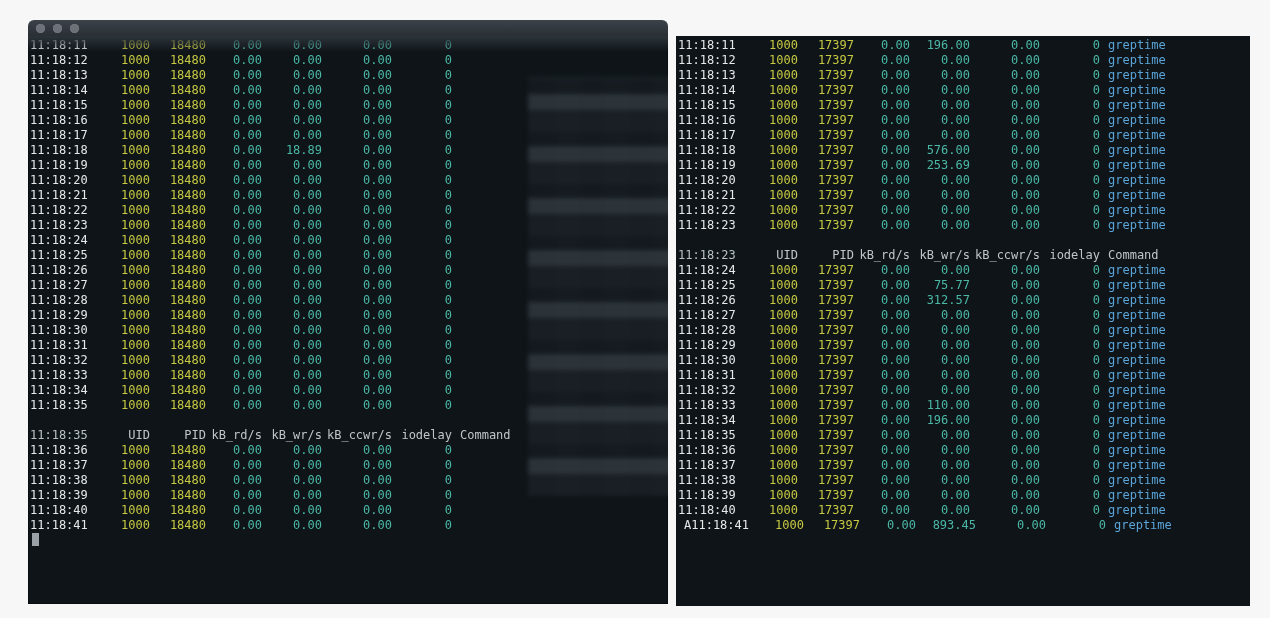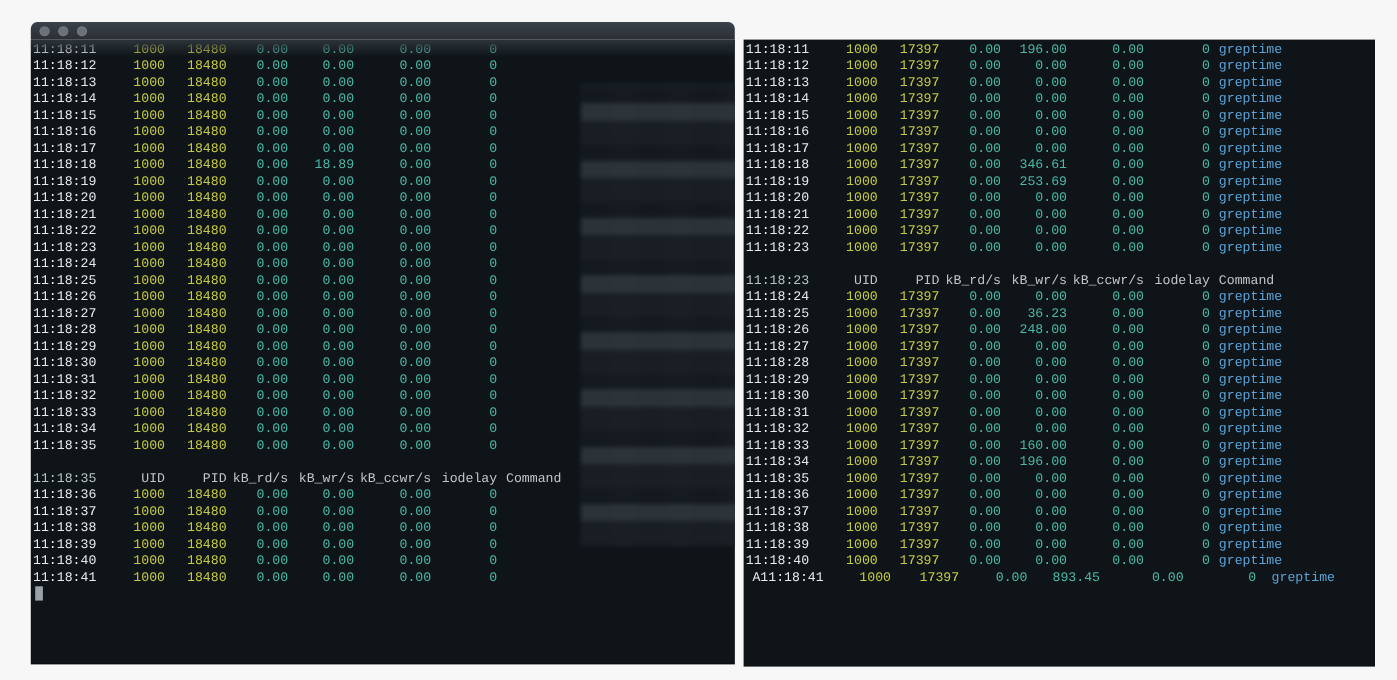--- a/index.html
+++ b/index.html
@@ -33,21 +33,21 @@
     width: 640px;
     height: 568px;
     box-shadow: inset 0 0 0 1px rgba(0,0,0,0.3);
   }
   .pane.right {
     left: 676px;
     top: 36px;
     width: 574px;
     height: 570px;
   }
-  .rows { padding: 2px 4px 2px 2px; font-family: Liberation Mono, monospace; }
+  .rows { padding: 2px 4px 2px 2px; }
   .row {
     display: flex;
     white-space: pre;
     height: 15px;
   }
   .hdr { color: #b9c2c6; }
   .col { text-align: right; }
   .c-time  { width: 64px; text-align: left; }
   .c-uid   { width: 56px; color: #c6c942; }
   .c-pid   { width: 56px; color: #c6c942; }
@@ -161,42 +161,42 @@
 
   <div class="pane right">
     <div class="rows" id="right-rows">
         <div class="row"><span class="col c-time">11:18:11</span><span class="col c-uid">1000</span><span class="col c-pid">17397</span><span class="col c-rd">0.00</span><span class="col c-wr">196.00</span><span class="col c-ccwr">0.00</span><span class="col c-delay">0</span><span class="col c-cmd">greptime</span></div>
         <div class="row"><span class="col c-time">11:18:12</span><span class="col c-uid">1000</span><span class="col c-pid">17397</span><span class="col c-rd">0.00</span><span class="col c-wr">0.00</span><span class="col c-ccwr">0.00</span><span class="col c-delay">0</span><span class="col c-cmd">greptime</span></div>
         <div class="row"><span class="col c-time">11:18:13</span><span class="col c-uid">1000</span><span class="col c-pid">17397</span><span class="col c-rd">0.00</span><span class="col c-wr">0.00</span><span class="col c-ccwr">0.00</span><span class="col c-delay">0</span><span class="col c-cmd">greptime</span></div>
         <div class="row"><span class="col c-time">11:18:14</span><span class="col c-uid">1000</span><span class="col c-pid">17397</span><span class="col c-rd">0.00</span><span class="col c-wr">0.00</span><span class="col c-ccwr">0.00</span><span class="col c-delay">0</span><span class="col c-cmd">greptime</span></div>
         <div class="row"><span class="col c-time">11:18:15</span><span class="col c-uid">1000</span><span class="col c-pid">17397</span><span class="col c-rd">0.00</span><span class="col c-wr">0.00</span><span class="col c-ccwr">0.00</span><span class="col c-delay">0</span><span class="col c-cmd">greptime</span></div>
         <div class="row"><span class="col c-time">11:18:16</span><span class="col c-uid">1000</span><span class="col c-pid">17397</span><span class="col c-rd">0.00</span><span class="col c-wr">0.00</span><span class="col c-ccwr">0.00</span><span class="col c-delay">0</span><span class="col c-cmd">greptime</span></div>
         <div class="row"><span class="col c-time">11:18:17</span><span class="col c-uid">1000</span><span class="col c-pid">17397</span><span class="col c-rd">0.00</span><span class="col c-wr">0.00</span><span class="col c-ccwr">0.00</span><span class="col c-delay">0</span><span class="col c-cmd">greptime</span></div>
-        <div class="row"><span class="col c-time">11:18:18</span><span class="col c-uid">1000</span><span class="col c-pid">17397</span><span class="col c-rd">0.00</span><span class="col c-wr">346.61</span><span class="col c-ccwr">0.00</span><span class="col c-delay">0</span><span class="col c-cmd">greptime</span></div>
+        <div class="row"><span class="col c-time">11:18:18</span><span class="col c-uid">1000</span><span class="col c-pid">17397</span><span class="col c-rd">0.00</span><span class="col c-wr">576.00</span><span class="col c-ccwr">0.00</span><span class="col c-delay">0</span><span class="col c-cmd">greptime</span></div>
         <div class="row"><span class="col c-time">11:18:19</span><span class="col c-uid">1000</span><span class="col c-pid">17397</span><span class="col c-rd">0.00</span><span class="col c-wr">253.69</span><span class="col c-ccwr">0.00</span><span class="col c-delay">0</span><span class="col c-cmd">greptime</span></div>
         <div class="row"><span class="col c-time">11:18:20</span><span class="col c-uid">1000</span><span class="col c-pid">17397</span><span class="col c-rd">0.00</span><span class="col c-wr">0.00</span><span class="col c-ccwr">0.00</span><span class="col c-delay">0</span><span class="col c-cmd">greptime</span></div>
         <div class="row"><span class="col c-time">11:18:21</span><span class="col c-uid">1000</span><span class="col c-pid">17397</span><span class="col c-rd">0.00</span><span class="col c-wr">0.00</span><span class="col c-ccwr">0.00</span><span class="col c-delay">0</span><span class="col c-cmd">greptime</span></div>
         <div class="row"><span class="col c-time">11:18:22</span><span class="col c-uid">1000</span><span class="col c-pid">17397</span><span class="col c-rd">0.00</span><span class="col c-wr">0.00</span><span class="col c-ccwr">0.00</span><span class="col c-delay">0</span><span class="col c-cmd">greptime</span></div>
         <div class="row"><span class="col c-time">11:18:23</span><span class="col c-uid">1000</span><span class="col c-pid">17397</span><span class="col c-rd">0.00</span><span class="col c-wr">0.00</span><span class="col c-ccwr">0.00</span><span class="col c-delay">0</span><span class="col c-cmd">greptime</span></div>
         <div class="blank"></div>
         <div class="row hdr"><span class="col c-time">11:18:23</span><span class="col c-uid">UID</span><span class="col c-pid">PID</span><span class="col c-rd">kB_rd/s</span><span class="col c-wr">kB_wr/s</span><span class="col c-ccwr">kB_ccwr/s</span><span class="col c-delay">iodelay</span><span class="col c-cmd">Command</span></div>
         <div class="row"><span class="col c-time">11:18:24</span><span class="col c-uid">1000</span><span class="col c-pid">17397</span><span class="col c-rd">0.00</span><span class="col c-wr">0.00</span><span class="col c-ccwr">0.00</span><span class="col c-delay">0</span><span class="col c-cmd">greptime</span></div>
-        <div class="row"><span class="col c-time">11:18:25</span><span class="col c-uid">1000</span><span class="col c-pid">17397</span><span class="col c-rd">0.00</span><span class="col c-wr">36.23</span><span class="col c-ccwr">0.00</span><span class="col c-delay">0</span><span class="col c-cmd">greptime</span></div>
-        <div class="row"><span class="col c-time">11:18:26</span><span class="col c-uid">1000</span><span class="col c-pid">17397</span><span class="col c-rd">0.00</span><span class="col c-wr">248.00</span><span class="col c-ccwr">0.00</span><span class="col c-delay">0</span><span class="col c-cmd">greptime</span></div>
+        <div class="row"><span class="col c-time">11:18:25</span><span class="col c-uid">1000</span><span class="col c-pid">17397</span><span class="col c-rd">0.00</span><span class="col c-wr">75.77</span><span class="col c-ccwr">0.00</span><span class="col c-delay">0</span><span class="col c-cmd">greptime</span></div>
+        <div class="row"><span class="col c-time">11:18:26</span><span class="col c-uid">1000</span><span class="col c-pid">17397</span><span class="col c-rd">0.00</span><span class="col c-wr">312.57</span><span class="col c-ccwr">0.00</span><span class="col c-delay">0</span><span class="col c-cmd">greptime</span></div>
         <div class="row"><span class="col c-time">11:18:27</span><span class="col c-uid">1000</span><span class="col c-pid">17397</span><span class="col c-rd">0.00</span><span class="col c-wr">0.00</span><span class="col c-ccwr">0.00</span><span class="col c-delay">0</span><span class="col c-cmd">greptime</span></div>
         <div class="row"><span class="col c-time">11:18:28</span><span class="col c-uid">1000</span><span class="col c-pid">17397</span><span class="col c-rd">0.00</span><span class="col c-wr">0.00</span><span class="col c-ccwr">0.00</span><span class="col c-delay">0</span><span class="col c-cmd">greptime</span></div>
         <div class="row"><span class="col c-time">11:18:29</span><span class="col c-uid">1000</span><span class="col c-pid">17397</span><span class="col c-rd">0.00</span><span class="col c-wr">0.00</span><span class="col c-ccwr">0.00</span><span class="col c-delay">0</span><span class="col c-cmd">greptime</span></div>
         <div class="row"><span class="col c-time">11:18:30</span><span class="col c-uid">1000</span><span class="col c-pid">17397</span><span class="col c-rd">0.00</span><span class="col c-wr">0.00</span><span class="col c-ccwr">0.00</span><span class="col c-delay">0</span><span class="col c-cmd">greptime</span></div>
         <div class="row"><span class="col c-time">11:18:31</span><span class="col c-uid">1000</span><span class="col c-pid">17397</span><span class="col c-rd">0.00</span><span class="col c-wr">0.00</span><span class="col c-ccwr">0.00</span><span class="col c-delay">0</span><span class="col c-cmd">greptime</span></div>
         <div class="row"><span class="col c-time">11:18:32</span><span class="col c-uid">1000</span><span class="col c-pid">17397</span><span class="col c-rd">0.00</span><span class="col c-wr">0.00</span><span class="col c-ccwr">0.00</span><span class="col c-delay">0</span><span class="col c-cmd">greptime</span></div>
-        <div class="row"><span class="col c-time">11:18:33</span><span class="col c-uid">1000</span><span class="col c-pid">17397</span><span class="col c-rd">0.00</span><span class="col c-wr">160.00</span><span class="col c-ccwr">0.00</span><span class="col c-delay">0</span><span class="col c-cmd">greptime</span></div>
+        <div class="row"><span class="col c-time">11:18:33</span><span class="col c-uid">1000</span><span class="col c-pid">17397</span><span class="col c-rd">0.00</span><span class="col c-wr">110.00</span><span class="col c-ccwr">0.00</span><span class="col c-delay">0</span><span class="col c-cmd">greptime</span></div>
         <div class="row"><span class="col c-time">11:18:34</span><span class="col c-uid">1000</span><span class="col c-pid">17397</span><span class="col c-rd">0.00</span><span class="col c-wr">196.00</span><span class="col c-ccwr">0.00</span><span class="col c-delay">0</span><span class="col c-cmd">greptime</span></div>
         <div class="row"><span class="col c-time">11:18:35</span><span class="col c-uid">1000</span><span class="col c-pid">17397</span><span class="col c-rd">0.00</span><span class="col c-wr">0.00</span><span class="col c-ccwr">0.00</span><span class="col c-delay">0</span><span class="col c-cmd">greptime</span></div>
         <div class="row"><span class="col c-time">11:18:36</span><span class="col c-uid">1000</span><span class="col c-pid">17397</span><span class="col c-rd">0.00</span><span class="col c-wr">0.00</span><span class="col c-ccwr">0.00</span><span class="col c-delay">0</span><span class="col c-cmd">greptime</span></div>
         <div class="row"><span class="col c-time">11:18:37</span><span class="col c-uid">1000</span><span class="col c-pid">17397</span><span class="col c-rd">0.00</span><span class="col c-wr">0.00</span><span class="col c-ccwr">0.00</span><span class="col c-delay">0</span><span class="col c-cmd">greptime</span></div>
         <div class="row"><span class="col c-time">11:18:38</span><span class="col c-uid">1000</span><span class="col c-pid">17397</span><span class="col c-rd">0.00</span><span class="col c-wr">0.00</span><span class="col c-ccwr">0.00</span><span class="col c-delay">0</span><span class="col c-cmd">greptime</span></div>
         <div class="row"><span class="col c-time">11:18:39</span><span class="col c-uid">1000</span><span class="col c-pid">17397</span><span class="col c-rd">0.00</span><span class="col c-wr">0.00</span><span class="col c-ccwr">0.00</span><span class="col c-delay">0</span><span class="col c-cmd">greptime</span></div>
         <div class="row"><span class="col c-time">11:18:40</span><span class="col c-uid">1000</span><span class="col c-pid">17397</span><span class="col c-rd">0.00</span><span class="col c-wr">0.00</span><span class="col c-ccwr">0.00</span><span class="col c-delay">0</span><span class="col c-cmd">greptime</span></div>
-        <div class="row" style="padding-left: 6px; justify-content: space-between;"><span class="col c-time">A11:18:41</span><span class="col c-uid">1000</span><span class="col c-pid">17397</span><span class="col c-rd">0.00</span><span class="col c-wr">893.45</span><span class="col c-ccwr">0.00</span><span class="col c-delay">0</span><span class="col c-cmd">greptime</span></div>
+        <div class="row" style="padding-left: 6px;"><span class="col c-time">A11:18:41</span><span class="col c-uid">1000</span><span class="col c-pid">17397</span><span class="col c-rd">0.00</span><span class="col c-wr">893.45</span><span class="col c-ccwr">0.00</span><span class="col c-delay">0</span><span class="col c-cmd">greptime</span></div>
       </div>
   </div>
 
 </div>
 
 </body></html>

